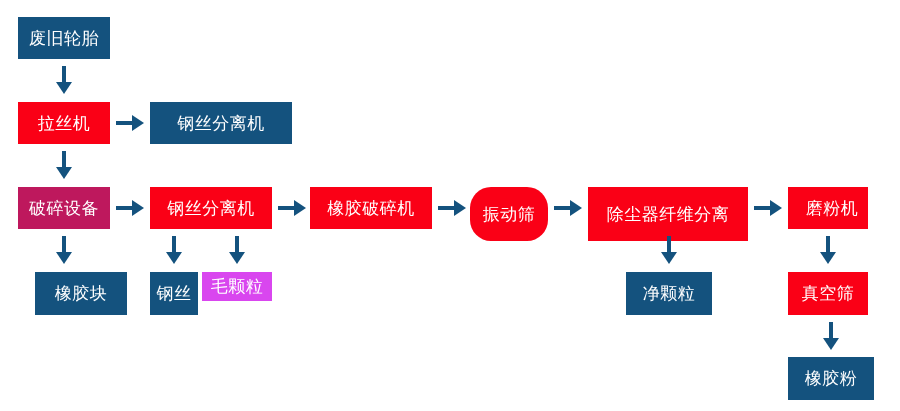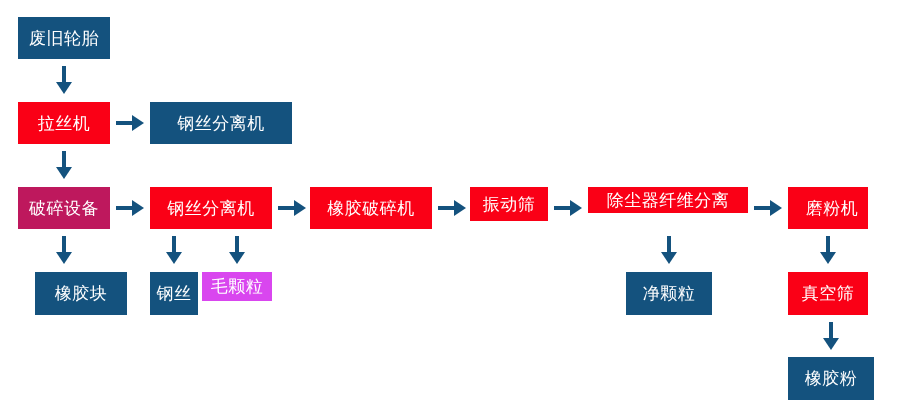--- a/index.html
+++ b/index.html
@@ -50,22 +50,22 @@
 <body>
 
 <div id="canvas">
   <div id="nodes-layer">
       <div class="node blue" style="left: 18px; top: 17px; width: 92px; height: 42px; background: rgb(20, 82, 126);">废旧轮胎</div>
       <div class="node red" style="left: 18px; top: 102px; width: 92px; height: 42px; background: rgb(250, 0, 22);">拉丝机</div>
       <div class="node blue" style="left: 150px; top: 102px; width: 142px; height: 42px; background: rgb(20, 82, 126);">钢丝分离机</div>
       <div class="node red" style="left: 18px; top: 187px; width: 92px; height: 42px; background: #be185d;">破碎设备</div>
       <div class="node red" style="left: 150px; top: 187px; width: 122px; height: 42px; background: rgb(250, 0, 22);">钢丝分离机</div>
       <div class="node red" style="left: 310px; top: 187px; width: 122px; height: 42px; background: rgb(250, 0, 22); font-family: Liberation Serif, serif;">橡胶破碎机</div>
-      <div class="node red" style="left: 470px; top: 187px; width: 78px; height: 34px; background: rgb(250, 0, 22);">振动筛</div>
-      <div class="node red" style="left: 588px; top: 187px; width: 160px; height: 26px; background: rgb(250, 0, 22);">除尘器纤维分离</div>
+      <div class="node red" style="left: 470px; top: 187px; width: 78px; height: 54px; background: rgb(250, 0, 22); border-radius: 21px;">振动筛</div>
+      <div class="node red" style="left: 588px; top: 187px; width: 160px; height: 54px; background: rgb(250, 0, 22);">除尘器纤维分离</div>
       <div class="node red" style="left: 788px; top: 187px; width: 80px; height: 42px; background: rgb(250, 0, 22); padding-left: 8px;">磨粉机</div>
       <div class="node blue" style="left: 18px; top: 272px; width: 92px; height: 43px; background: rgb(20, 82, 126); margin-left: 17px;">橡胶块</div>
       <div class="node blue" style="left: 150px; top: 272px; width: 48px; height: 43px; background: rgb(20, 82, 126);">钢丝</div>
       <div class="node blue" style="left: 202px; top: 272px; width: 70px; height: 29px; background: #d946ef;">毛颗粒</div>
       <div class="node blue" style="left: 626px; top: 272px; width: 86px; height: 43px; background: rgb(20, 82, 126);">净颗粒</div>
       <div class="node red" style="left: 788px; top: 272px; width: 80px; height: 43px; background: rgb(250, 0, 22);">真空筛</div>
       <div class="node blue" style="left: 788px; top: 357px; width: 86px; height: 43px; background: rgb(20, 82, 126);">橡胶粉</div>
     </div>
   <div id="arrows-layer">
       <div class="arrow" style="left: 52px; top: 64px; width: 24px; height: 32px;">

